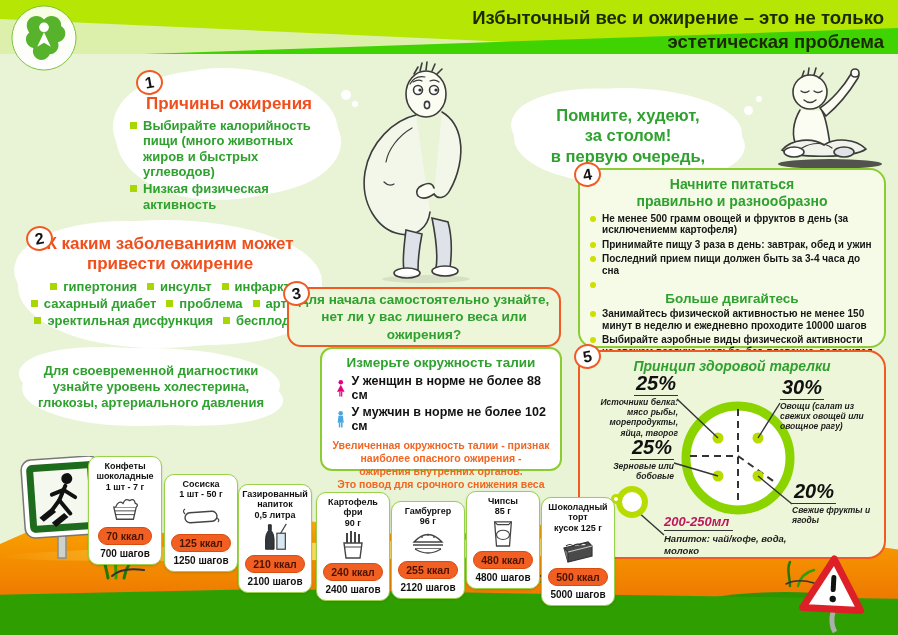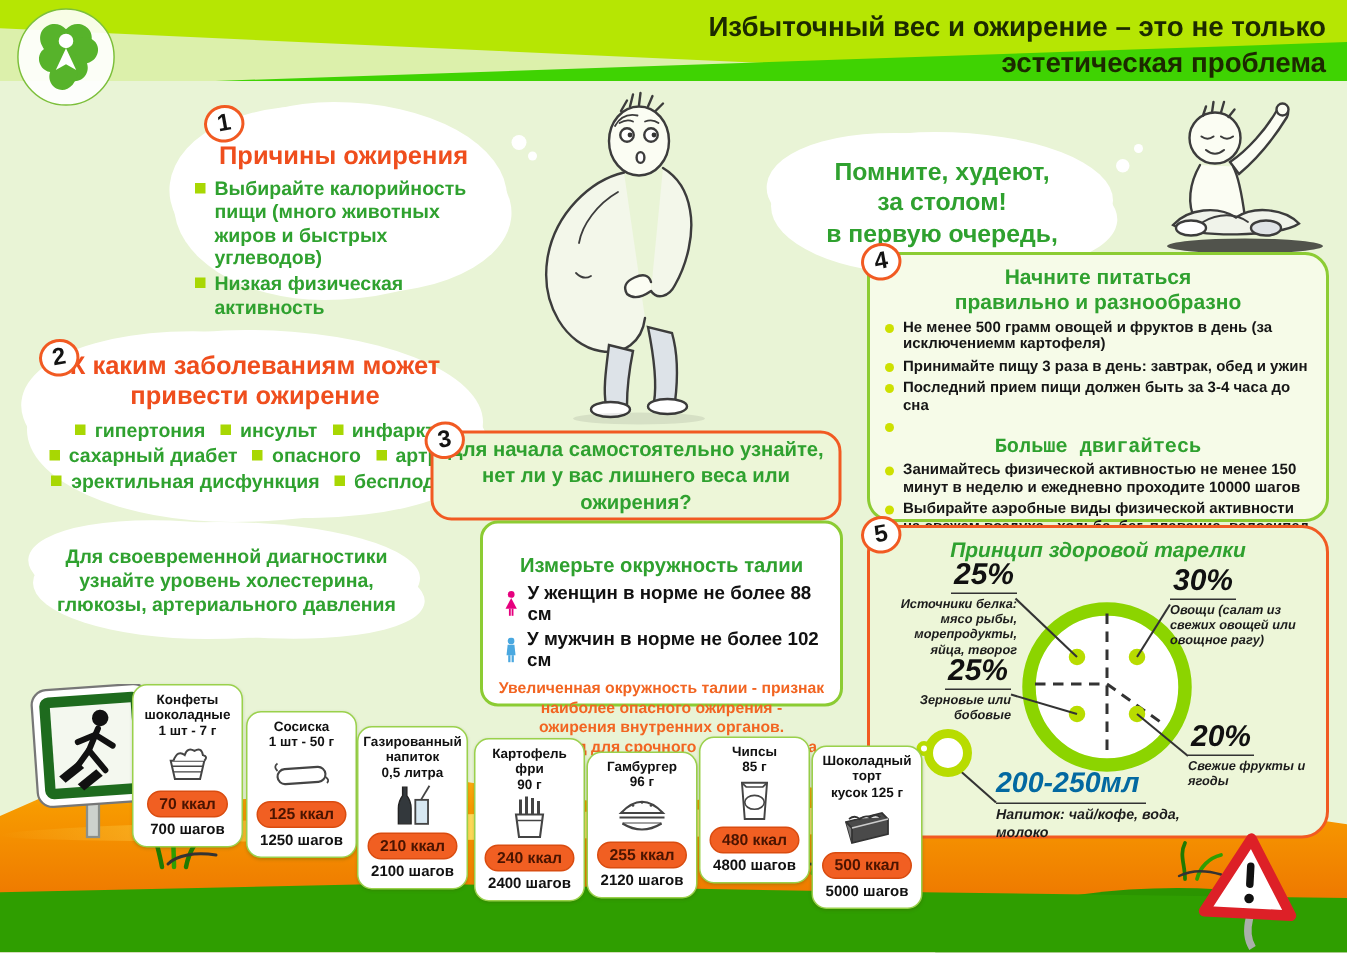--- a/index.html
+++ b/index.html
@@ -37,46 +37,46 @@
   .s2 .items .li-sq{ margin:0; }
   
   .diag{ left:22px; top:348px; width:258px; height:78px; display:flex; align-items:center; }
   .diag div{ width:100%; text-align:center; color:#2fa12f; font-size:13px; line-height:1.25; padding:0 14px; }
   
   .s3{ left:287px; top:287px; width:274px; height:60px; border:2.5px solid #f15a22; border-radius:14px;
     background:#edf6d8; display:flex; align-items:center; }
   .s3 div{ width:100%; text-align:center; color:#2fa12f; font-size:13.5px; line-height:1.3; }
   
   .waist{ left:320px; top:347px; width:242px; height:124px; border:2px solid #8ccc33; border-radius:12px;
-    background:#fff; padding:20px 8px 4px 8px; }
+    background:#fff; padding:6px 8px 4px 8px; }
   .waist .title{ font-size:13.5px; margin-bottom:4px; }
   .wrow{ display:flex; align-items:center; gap:6px; font-size:12.5px; color:#111; margin:3px 0 3px 6px; }
   .waist .warn{ color:#f26522; font-size:10.5px; text-align:center; line-height:1.25; margin-top:6px; }
   
   .remind{ left:514px; top:88px; width:228px; height:95px; display:flex; align-items:center; }
   .remind div{ width:100%; text-align:center; color:#2fa12f; font-size:16.5px; line-height:1.25; }
   .bub{ position:absolute; background:#fff; border-radius:50%; z-index:3; }
   
   .s4{ left:578px; top:168px; width:308px; height:180px; border:2px solid #8ccc33; border-radius:16px;
     background:#f6fbe8; padding:6px 10px 4px 10px; }
   .s4 .title{ font-size:14px; line-height:1.2; margin-bottom:3px; }
   .li-dot{ display:flex; gap:6px; color:#161616; font-size:10px; line-height:1.18; margin:2.5px 0; }
   .li-dot .dot{ flex:0 0 auto; width:6px; height:6px; border-radius:50%; background:#cde000; margin-top:3px; }
-  .s4 .subtitle{ font-size:13.5px; margin:2px 0 1px 0;font-family:Liberation Mono, monospace; }
+  .s4 .subtitle{ font-size:13.5px; margin:2px 0 1px 0; }
   
   .s5{ left:578px; top:350px; width:308px; height:209px; border:2.5px solid #f15a22; border-radius:18px;
     background:#edf6d8; padding:6px 0 0 0;font-style:italic; }
   .s5 .title{ font-size:14px; }
   .plate-svg{ position:absolute; left:0; top:0; width:308px; height:209px; }
   .pct-label{ position:absolute; line-height:1.1; z-index:4; }
   .pct-label .pct{ display:inline-block; font-size:20px; color:#111; border-bottom:1.5px solid #333; padding:0 2px 1px 2px; }
   .pct-label .sub{ font-size:8.5px; color:#1c1c1c; line-height:1.2; margin-top:1px; }
   .t-right{ text-align:right; } .t-left{ text-align:left; }
   .drink-label{ position:absolute; z-index:4; }
-  .drink-label .vol{ display:inline-block; font-size:19px; color:#0369a1; border-bottom:1.5px solid #333; padding:0 4px 1px 0; }
+  .drink-label .vol{ display:inline-block; font-size:13px; color:#be185d; border-bottom:1.5px solid #333; padding:0 4px 1px 0; }
   .drink-label .sub{ font-size:9.5px; color:#1c1c1c; line-height:1.25; margin-top:2px; }
   
   .hill{ position:absolute; left:0; top:497px; width:898px; height:138px; z-index:1;
     background:linear-gradient(180deg,#ffc126 0%,#f79a00 30%,#ef7c00 70%,#e86e00 100%);
     clip-path:polygon(0 34%, 7% 14%, 18% 26%, 33% 16%, 47% 30%, 60% 20%, 72% 34%, 85% 24%, 100% 38%, 100% 100%, 0 100%); }
   .hill-streak{ position:absolute; left:0; top:540px; width:898px; height:18px; z-index:1;
     background:linear-gradient(90deg, rgba(255,230,120,0) 0%, rgba(255,225,90,.85) 30%, rgba(255,240,150,.9) 55%, rgba(255,225,90,0) 90%);
     border-radius:50%; transform:rotate(-1deg); }
   .grass-band{ position:absolute; left:0; top:586px; width:898px; height:49px; background:#2f9e00; z-index:2;
     clip-path:polygon(0 18%, 30% 6%, 60% 16%, 100% 26%, 100% 100%, 0 100%); }
@@ -181,21 +181,21 @@
       <span class="li-sq">
           <span class="sq"></span>
           <span>инфаркт</span>
         </span>
       <span class="li-sq">
           <span class="sq"></span>
           <span>сахарный диабет</span>
         </span>
       <span class="li-sq">
           <span class="sq"></span>
-          <span>опасного</span>
+          <span>проблема</span>
         </span>
       <span class="li-sq">
           <span class="sq"></span>
           <span>артроз</span>
         </span>
       <span class="li-sq">
           <span class="sq"></span>
           <span>эректильная дисфункция</span>
         </span>
       <span class="li-sq">

